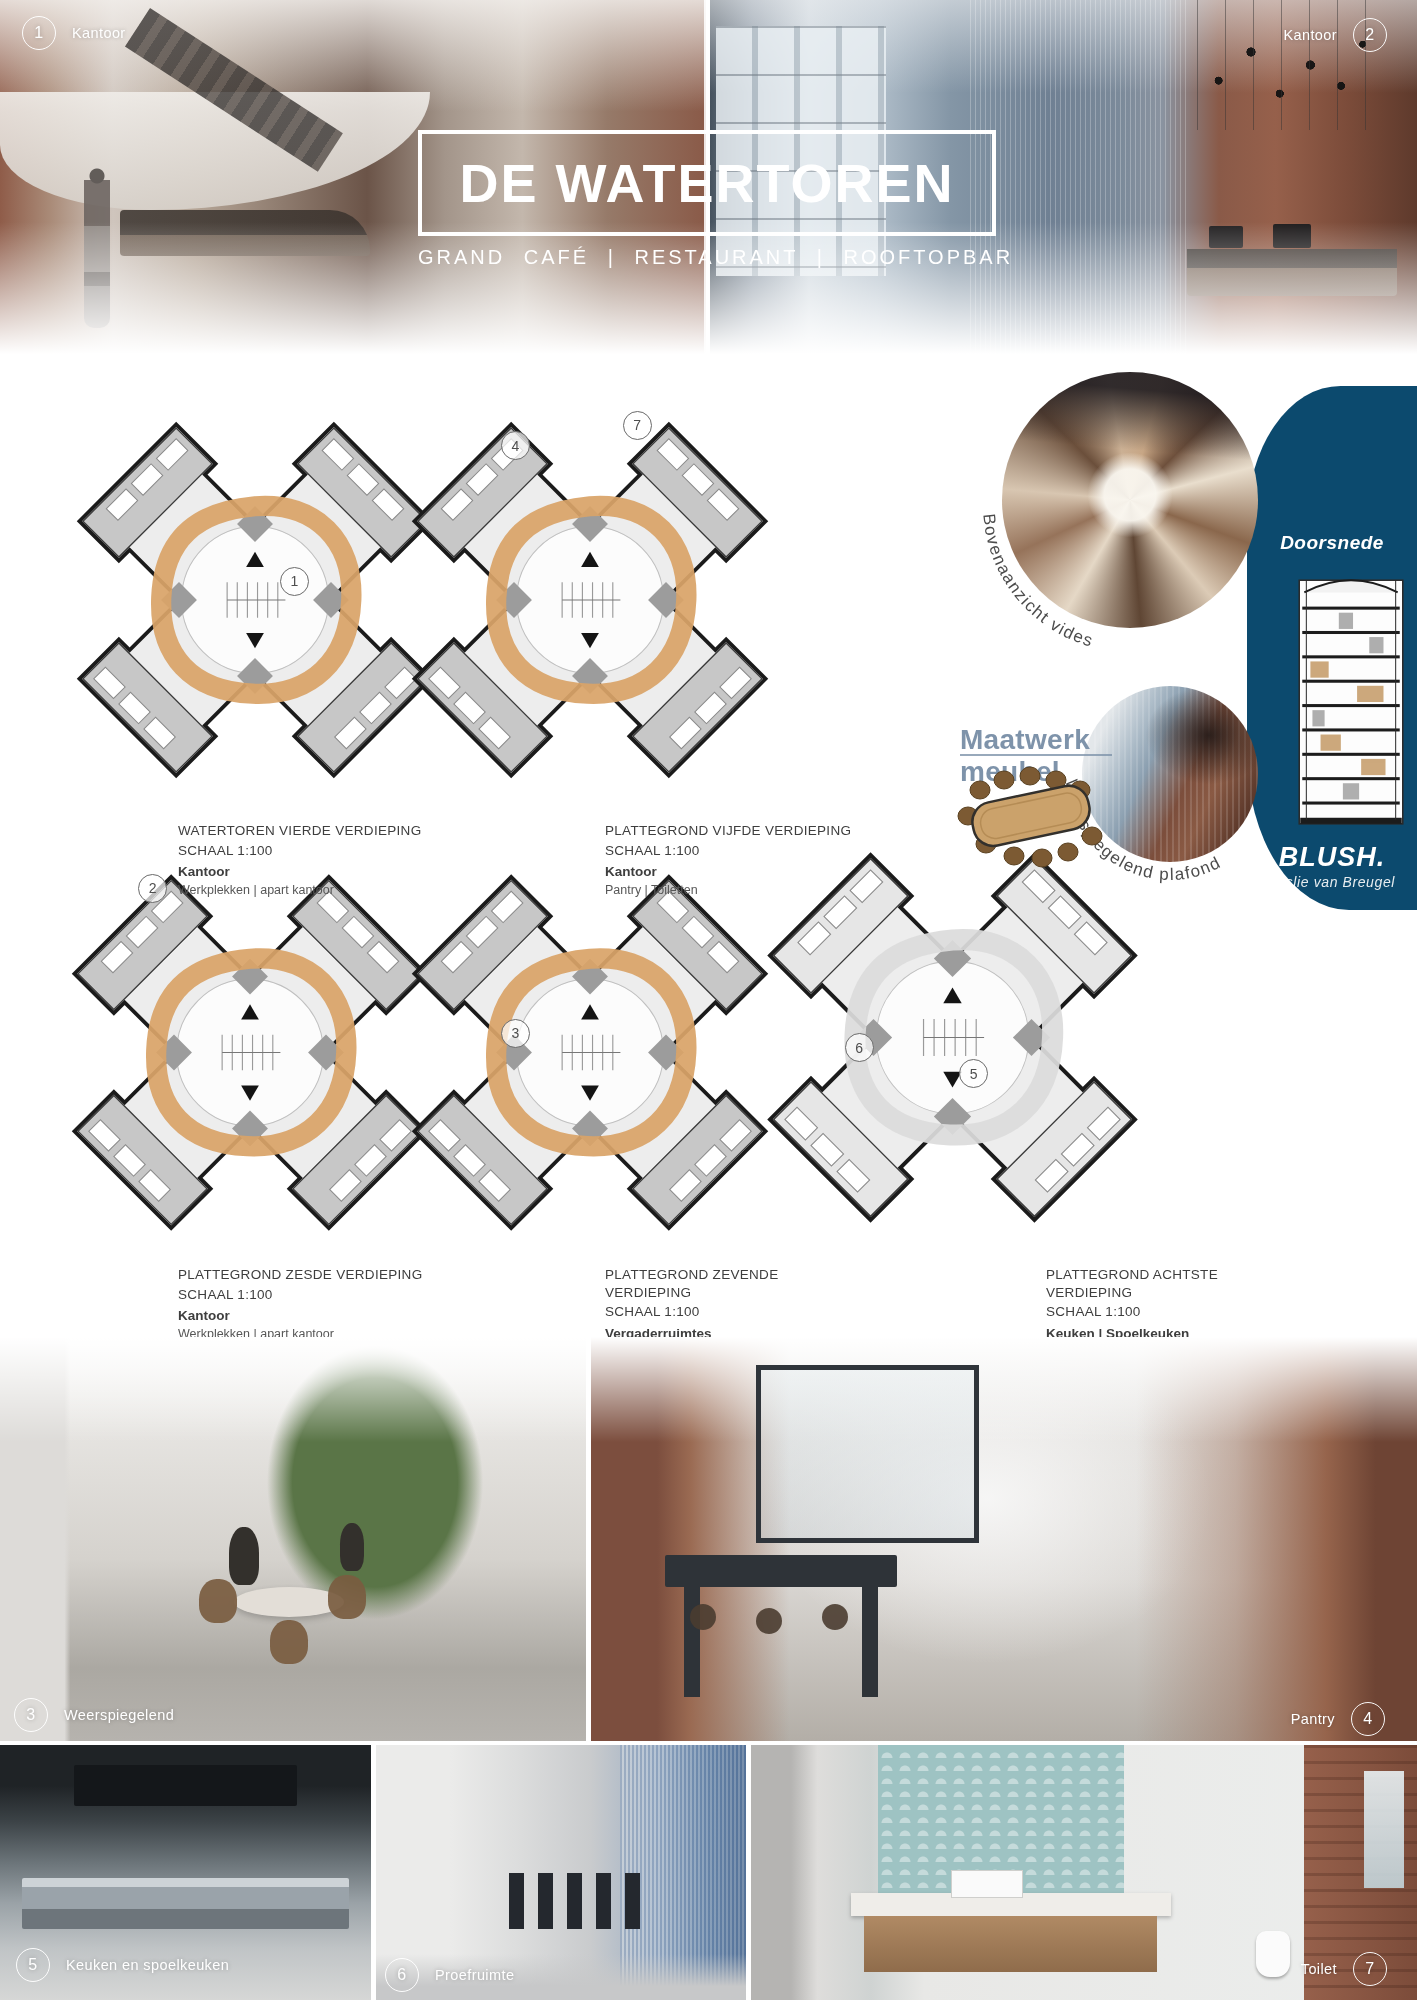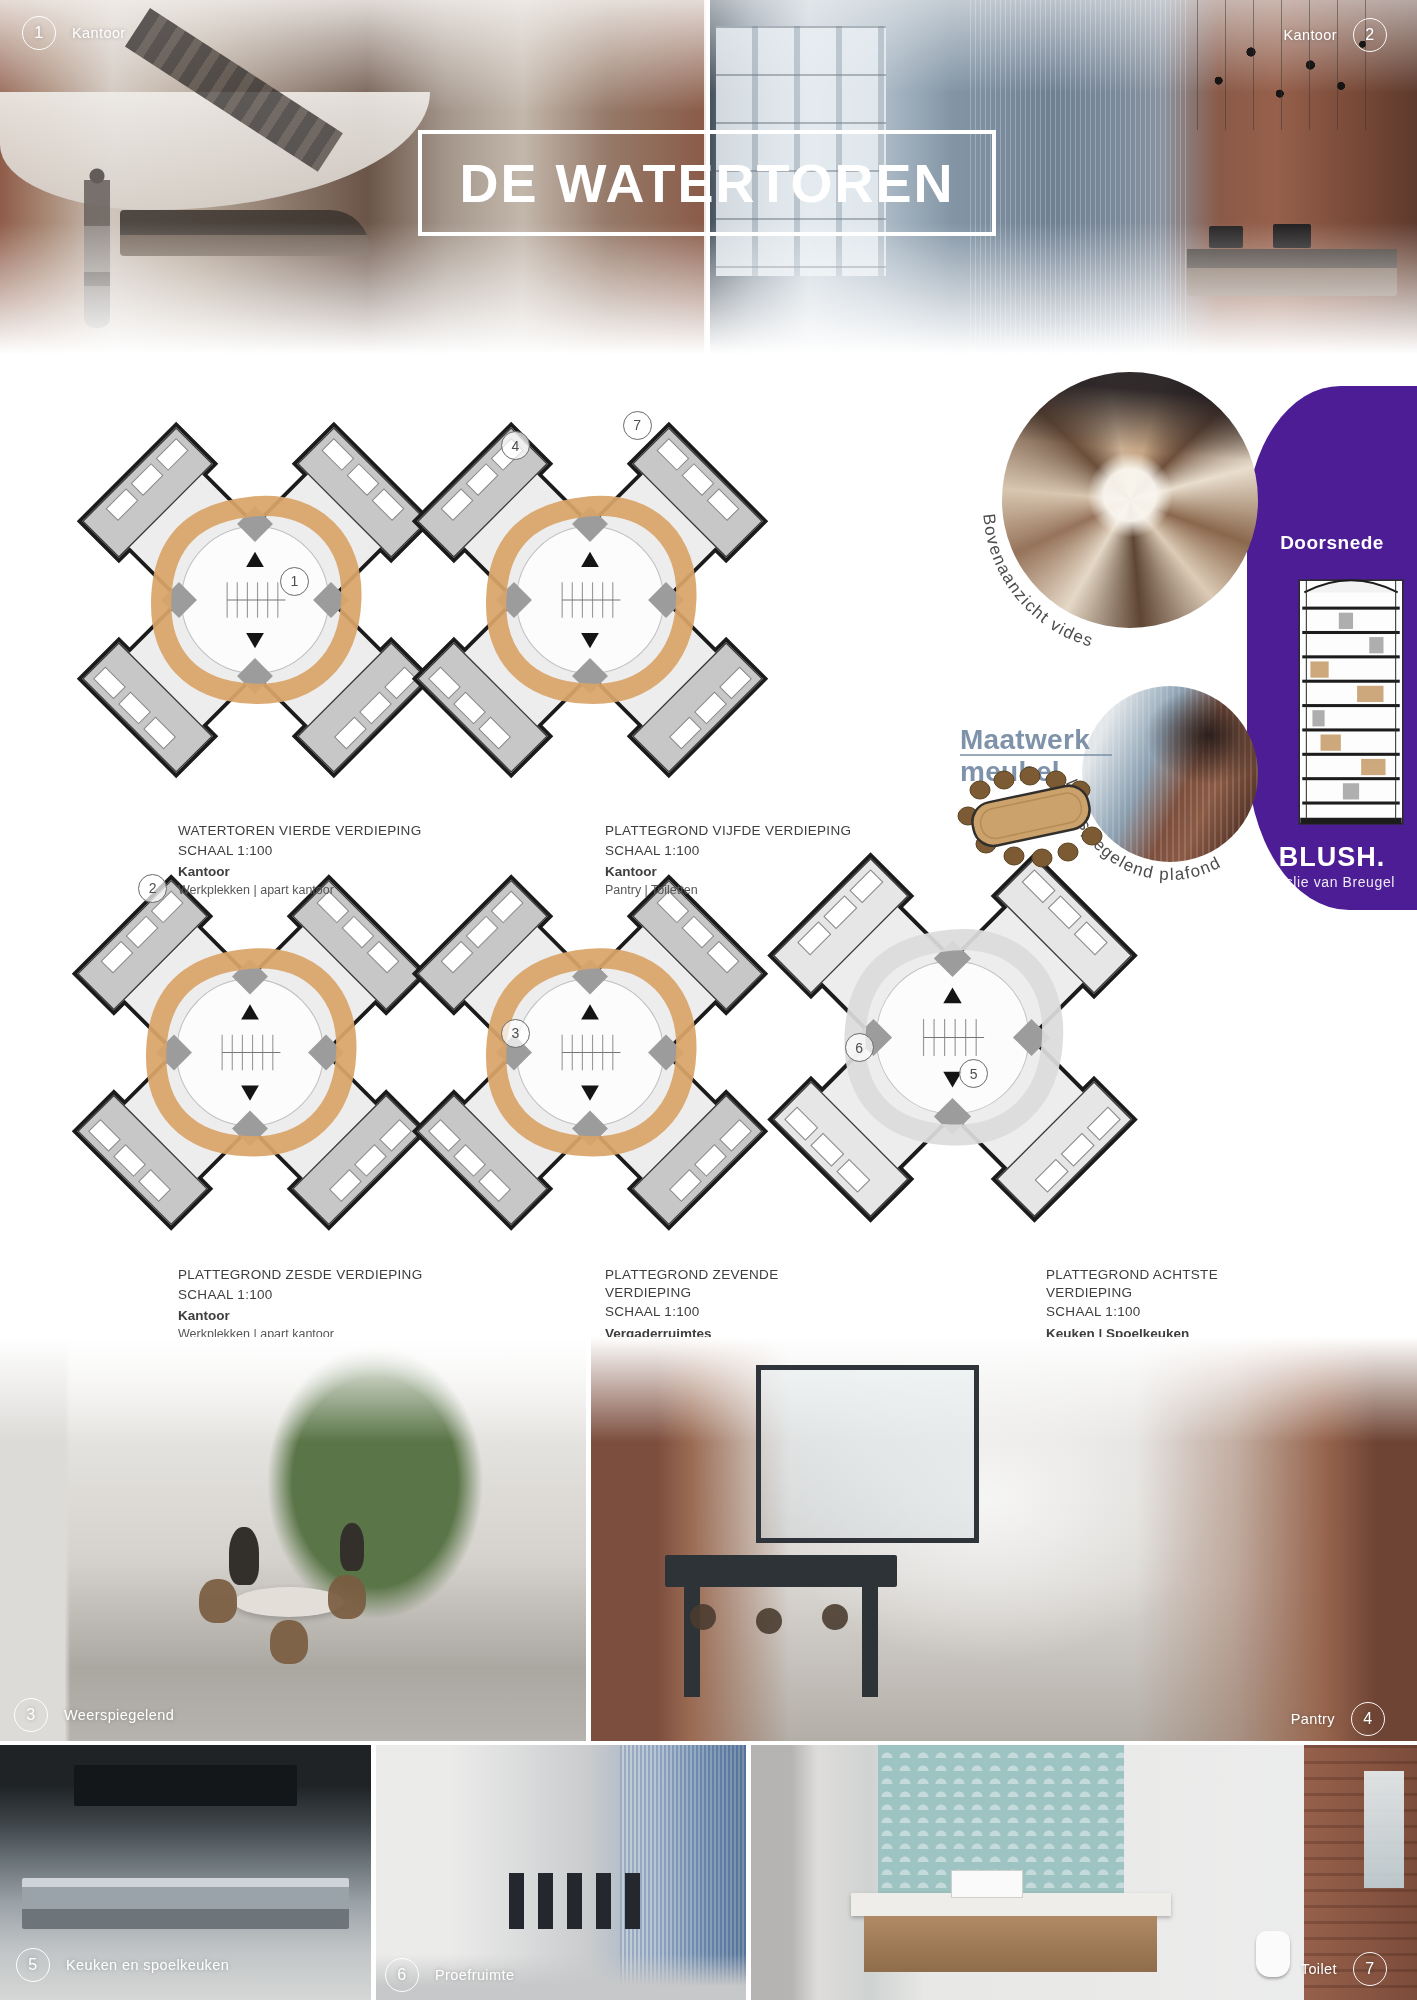--- a/index.html
+++ b/index.html
@@ -74,22 +74,22 @@
   .plan-marker{position:absolute;width:27px;height:27px;margin:-13px 0 0 -13px;border:1.6px solid #6a6a6a;
     border-radius:50%;color:#4e4e4e;font-size:14px;display:flex;align-items:center;justify-content:center;
     background:rgba(255,255,255,.72);z-index:4;}
   .plan-caption{position:absolute;width:252px;color:#3e3e3e;line-height:1.3;}
   .cap-title{font-size:13.5px;letter-spacing:.3px;}
   .cap-scale{font-size:13.5px;margin-top:2px;letter-spacing:.3px;}
   .cap-cat{font-size:13.5px;font-weight:bold;margin-top:4px;}
   .cap-details{font-size:12.5px;color:#575757;margin-top:1px;}
 
   
-  .blob{position:absolute;left:1247px;top:386px;width:170px;height:524px;background:#4c1d95;
-    border-radius:55% 0 0 60% / 26% 0 0 30%;z-index:1;}
+  .blob{position:absolute;left:1247px;top:386px;width:170px;height:524px;background:#0c4a6e;
+    border-radius:55% 0 0 60% / 26% 0 0 30%;z-index:1;font-style:italic;}
   .doorsnede{position:absolute;left:0;top:146px;width:100%;text-align:center;color:#fff;
     font-size:19px;font-weight:bold;letter-spacing:.5px;}
   .section-svg{position:absolute;left:50px;top:180px;width:108px;height:268px;}
   .blush{position:absolute;left:0;top:456px;width:100%;text-align:center;color:#fff;}
   .blush-logo{font-size:27px;font-weight:bold;letter-spacing:1px;}
   .blush-sub{font-size:14px;letter-spacing:.6px;margin-top:1px;opacity:.9;}
 
   .circle-photo{position:absolute;border-radius:50%;z-index:2;overflow:hidden;}
   .circle-vides{left:1002px;top:372px;width:256px;height:256px;
     background:
@@ -232,20 +232,21 @@
       <span>Kantoor</span>
     </div>
     <div class="pm rev" style="right:30px;top:18px;">
       <span class="pm-circle">2</span>
       <span>Kantoor</span>
     </div>
 
     <div class="title-box">
       <h1>DE WATERTOREN</h1>
     </div>
+    <div class="subtitle">GRAND CAFÉ | RESTAURANT | ROOFTOPBAR</div>
   </div>
 
   <div class="plan" style="left:65px;top:395px;width:380px;height:410px;">
     <svg class="plan-svg" viewBox="0 0 300 300" style="--ring:#d9a468">
         <use href="#plan-symbol"></use>
       </svg>
     <div class="plan-marker" style="left:60%;top:45%;">1</div>
   </div>
   <div class="plan" style="left:400px;top:395px;width:380px;height:410px;">
     <svg class="plan-svg" viewBox="0 0 300 300" style="--ring:#d9a468">

